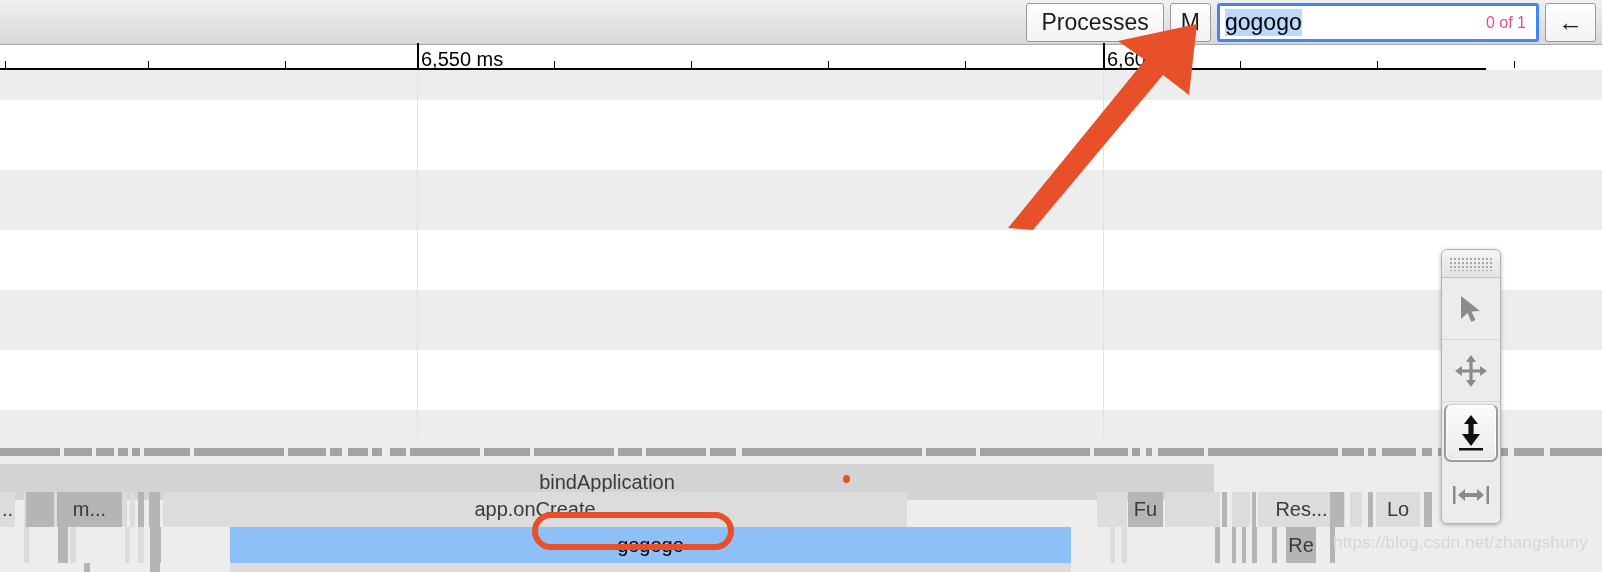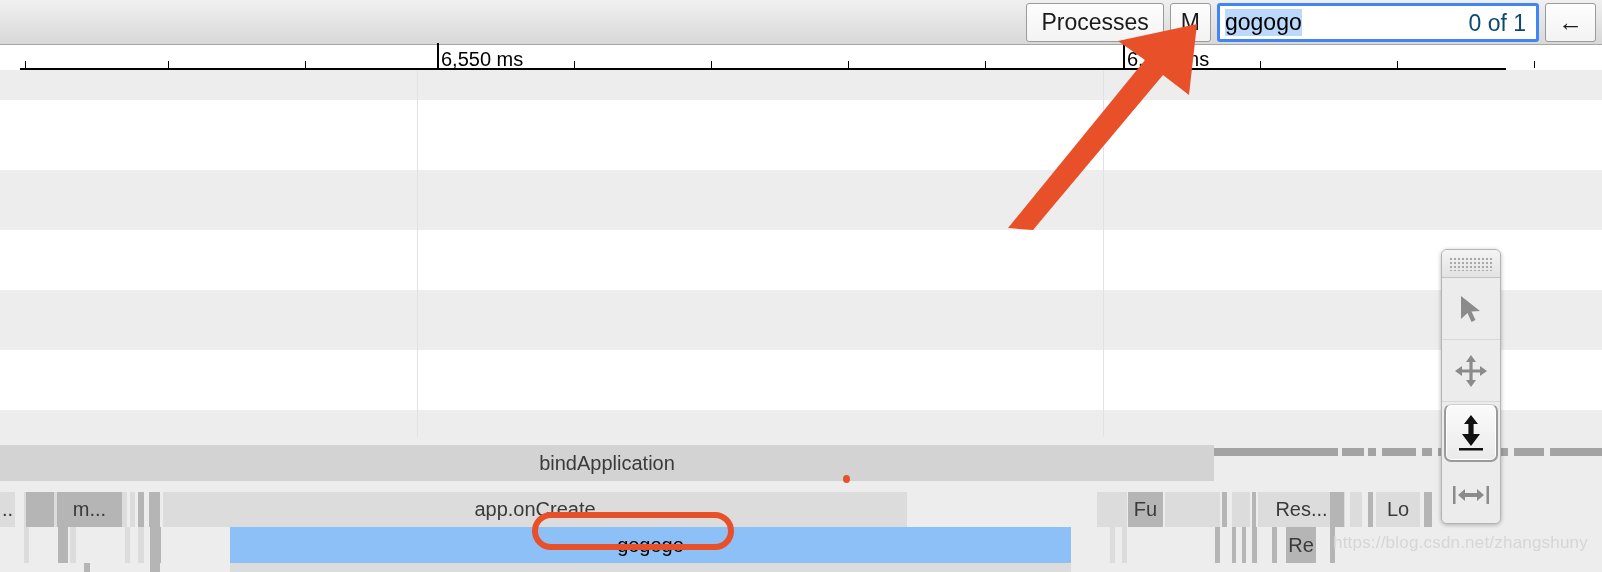--- a/index.html
+++ b/index.html
@@ -47,31 +47,30 @@
   .search-val {
     font-size: 23px; color: #000;
     background: #bcd9fb;
     margin-left: 5px;
     line-height: 1.15;
     white-space: nowrap;
   }
   .search-count {
     position: absolute; right: 10px; top: 50%;
     transform: translateY(-50%);
-    font-size: 23px; color: #0c4a6e;
+    font-size: 16px; color: #ec4899;
     white-space: nowrap;
   }
 
   
   .ruler {
     position: absolute; left: 0; top: 45px;
     width: 1486px; height: 25px;
     background: #ffffff;
     border-bottom: 2px solid #000000;
-    margin-left: 20px;
   }
   .ruler-tick {
     position: absolute; bottom: 0;
     width: 1px; background: #000;
   }
   .ruler-tick.minor { height: 7px; }
   .ruler-tick.major { height: 25px; width: 2px; }
   .ruler-label {
     position: absolute; top: 3px;
     font-size: 20px; color: #000;
@@ -108,21 +107,21 @@
   .micro {
     position: absolute; top: 0; height: 8px;
     background: #a3a3a3;
   }
   .fr {
     position: absolute;
     display: flex; align-items: center; justify-content: center;
     font-size: 20px; color: #3a3a3a;
     overflow: hidden; white-space: nowrap;
   }
-  .fr.l0 { height: 36px; top: 8px; background: #d3d3d3; }
+  .fr.l0 { height: 36px; top: 27px; background: #d3d3d3; }
   .fr.l1 { height: 35px; top: 55px; background: #d3d3d3; }
   .fr.l2 { height: 36px; top: 90px; }
   .fr.l3 { height: 10px; top: 126px; }
   .fr.blue { background: #8dc0f7; color: #000; }
   .fr.dark { background: #b5b5b5; }
   .fr.light { background: #dcdcdc; }
 
   .red-dot {
     position: absolute; left: 843px; top: 475px;
     width: 7px; height: 8px; border-radius: 50%;

